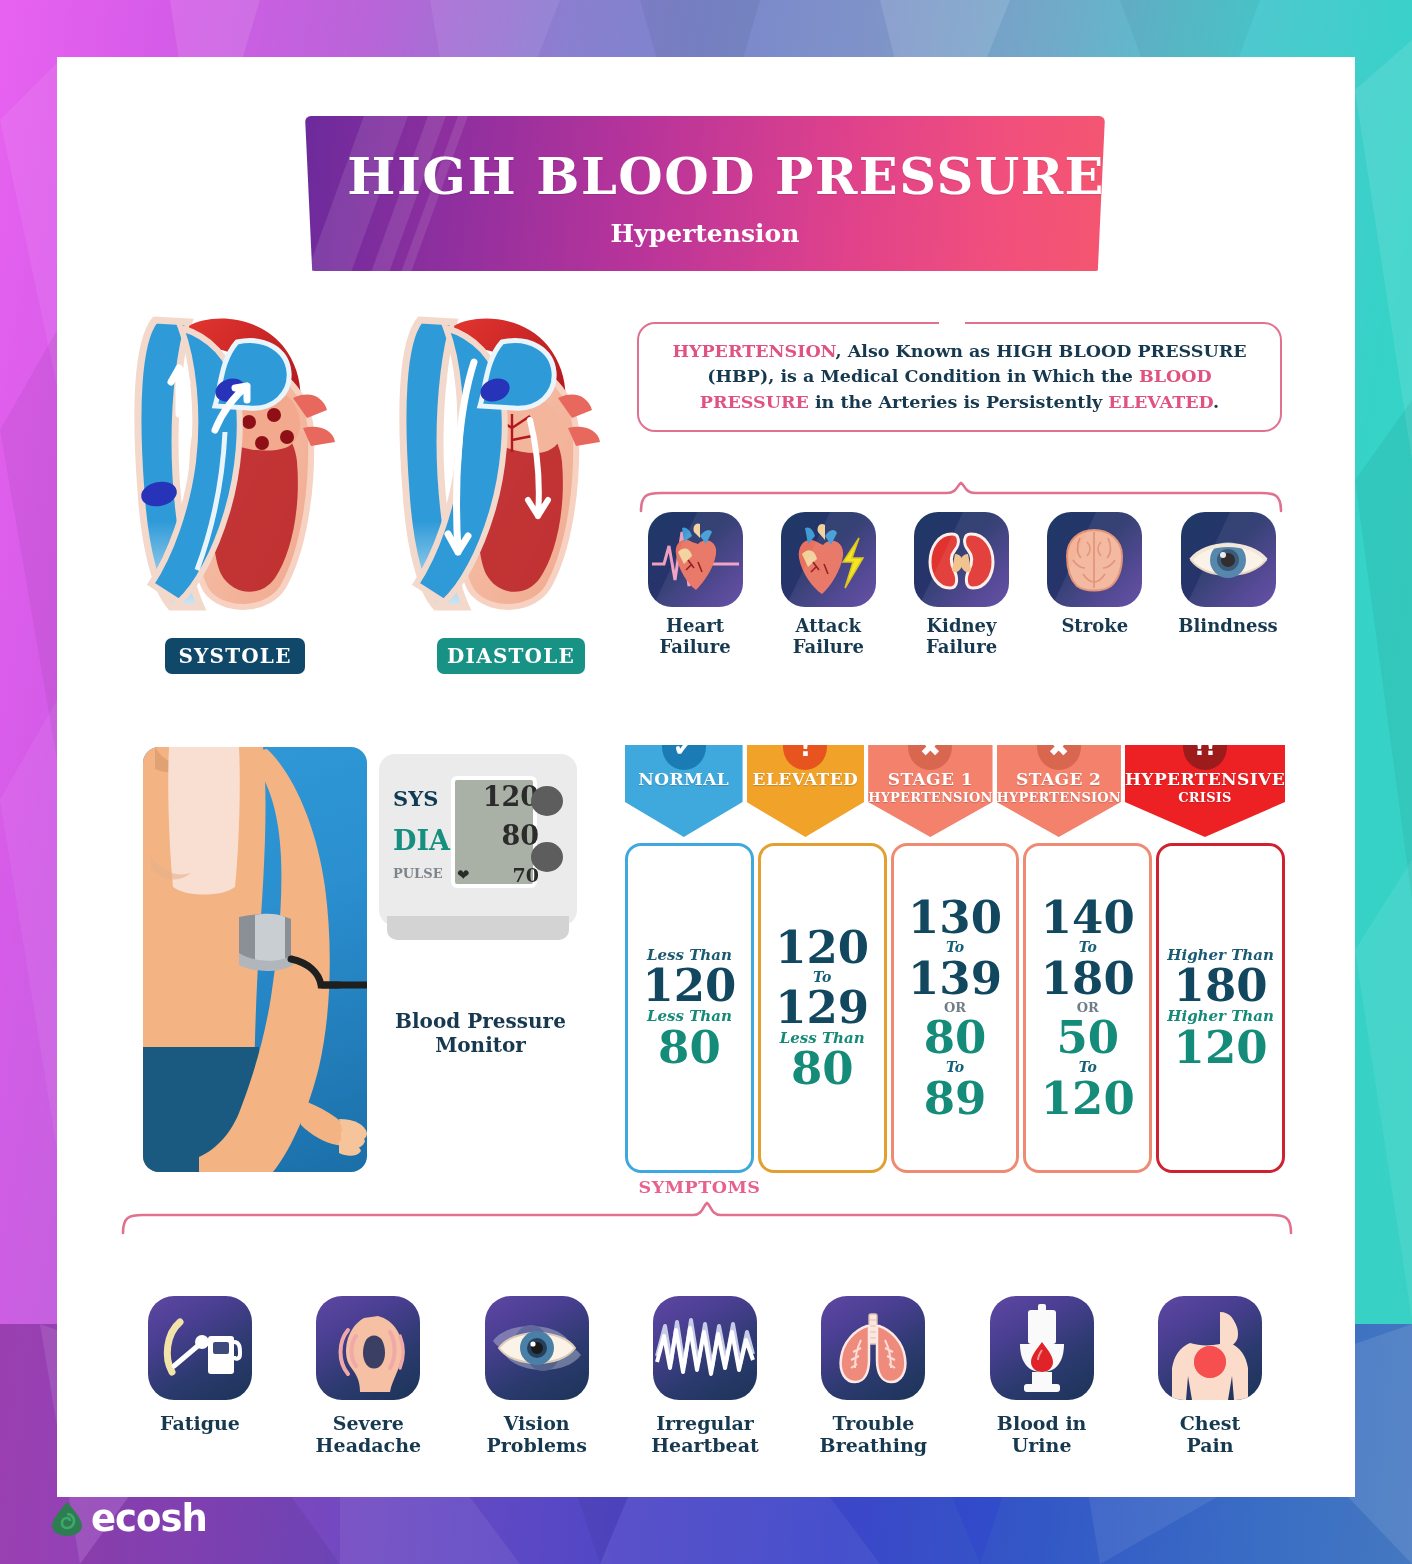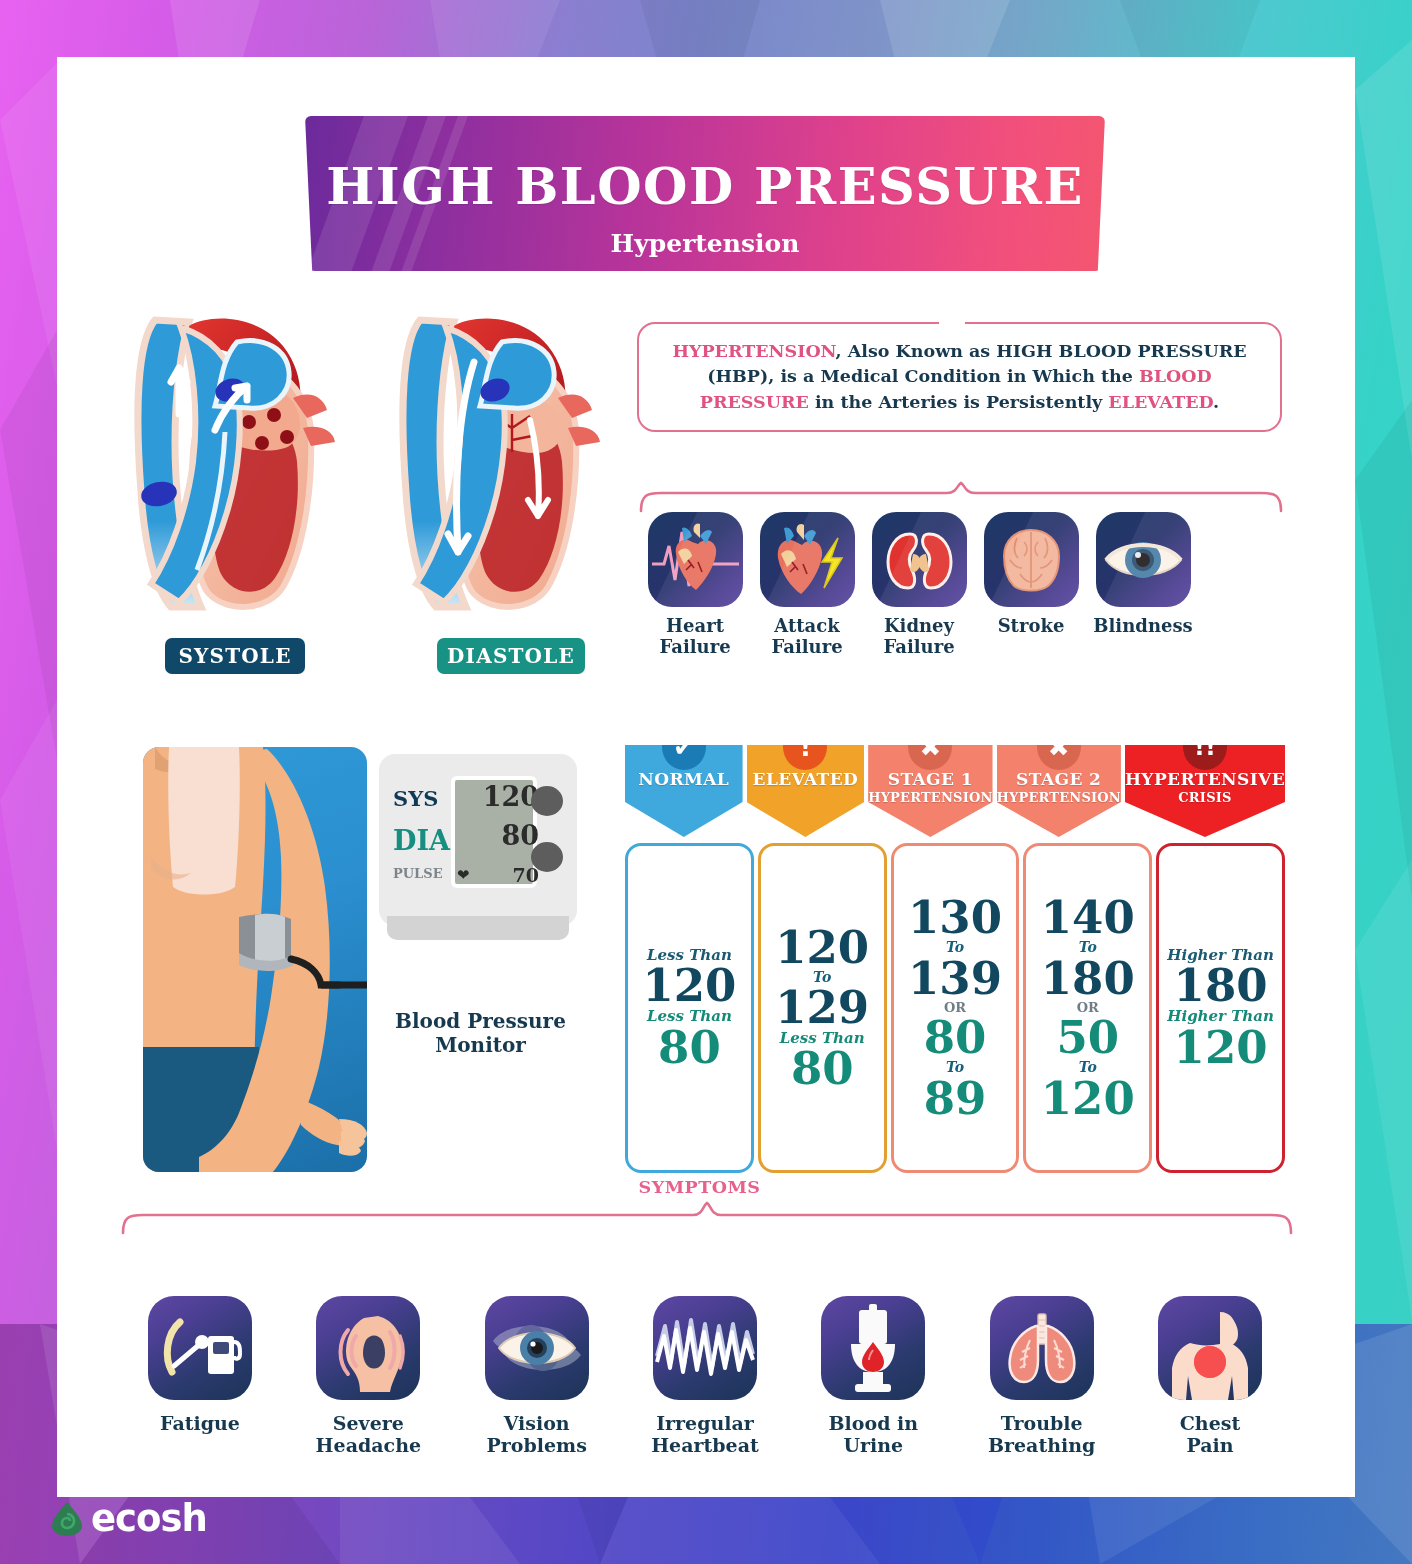--- a/index.html
+++ b/index.html
@@ -53,22 +53,22 @@
   #banner .stripe {
     position: absolute; top: -40px; height: 250px;
     background: rgba(255,255,255,0.10);
     transform: skewX(-20deg);
   }
   #banner .s1 { left: 28px; width: 44px; }
   #banner .s2 { left: 92px; width: 18px; }
   #banner .s3 { left: 122px; width: 10px; }
   #banner h1 {
     position: relative;
-    margin-top: 40px;
-    text-align: center;
+    margin-top: 30px;
+    text-align: right;
     color: #fff;
     font-size: 51px;
     letter-spacing: 1.5px;
     font-weight: bold;
     font-family: "DejaVu Serif", serif;
     text-shadow: 0 1px 1px rgba(0,0,0,.12);
   }
   #banner h2 {
     position: relative;
     text-align: center;
@@ -141,21 +141,21 @@
   }
   #damage-title { left: 580px; top: 400px; width: 645px; }
   #symptoms-title { left: 270px; top: 1120px; width: 745px; }
 
   .bracket { position: absolute; }
 
   
   #damage-row {
     position: absolute; left: 582px; top: 455px;
     width: 645px;
-    display: flex; 
+    display: flex; justify-content: space-between;
   }
   .dmg-item { width: 112px; text-align: center; }
   .icon-sq {
     width: 95px; height: 95px;
     margin: 0 auto;
     border-radius: 24px;
     background: linear-gradient(135deg, #1e3a66 0%, #27336b 45%, #4a3d8f 78%, #5b45a0 100%);
     position: relative; overflow: hidden;
   }
   .icon-sq .gloss {
@@ -700,51 +700,51 @@
           <path d="M4,66 L11,40 L17,72 L23,34 L30,76 L37,32 L44,74 L51,36 L58,78 L65,38 L72,72 L79,36 L86,74 L93,44 L100,64" fill="none" stroke="#ffffff" stroke-width="4" stroke-linejoin="round"></path>
         </svg>
       </div>
       <div class="sym-label" style="white-space:pre-line">Irregular
 Heartbeat</div>
     </div>
 
     <div class="sym-item">
       <div class="sym-sq">
         <svg viewBox="0 0 104 104" width="104" height="104">
+          <rect x="48" y="18" width="8" height="30" rx="2" fill="#fbe7de" stroke="#e0bfb0" stroke-width="1.4"></rect>
+          <path d="M48,24 L56,24 M48,30 L56,30 M48,36 L56,36 M48,42 L56,42" stroke="#e0bfb0" stroke-width="1.2"></path>
+          <path d="M46,30 C34,34 22,46 20,62 C18,76 24,86 34,86 C44,86 48,76 48,64 L48,30Z" fill="#ef8b7c" stroke="#fce9e4" stroke-width="2.5"></path>
+          <path d="M58,30 C70,34 82,46 84,62 C86,76 80,86 70,86 C60,86 56,76 56,64 L56,30Z" fill="#ef8b7c" stroke="#fce9e4" stroke-width="2.5"></path>
+          <path d="M40,44 C36,52 34,62 34,72 M40,52 L32,56 M38,60 L30,64 M36,68 L30,72" stroke="#fcdcd4" stroke-width="2" fill="none"></path>
+          <path d="M64,44 C68,52 70,62 70,72 M64,52 L72,56 M66,60 L74,64 M68,68 L74,72" stroke="#fcdcd4" stroke-width="2" fill="none"></path>
+        </svg>
+      </div>
+      <div class="sym-label" style="white-space:pre-line">Trouble
+Breathing</div>
+    </div>
+
+    <div class="sym-item">
+      <div class="sym-sq">
+        <svg viewBox="0 0 104 104" width="104" height="104">
           <rect x="38" y="14" width="28" height="34" rx="3" fill="#fafafa"></rect>
           <rect x="48" y="8" width="8" height="8" rx="2" fill="#fafafa"></rect>
           <path d="M30,48 L74,48 C74,66 66,76 52,76 C38,76 30,66 30,48Z" fill="#fafafa"></path>
           <rect x="42" y="76" width="20" height="16" fill="#fafafa"></rect>
           <rect x="34" y="88" width="36" height="8" rx="3" fill="#fafafa"></rect>
           <path d="M52,46 C58,54 63,60 63,66 C63,72 58,76 52,76 C46,76 41,72 41,66 C41,60 46,54 52,46Z" fill="#e02229"></path>
           <path d="M48,64 C48,60 50,57 52,54" fill="none" stroke="#fff" stroke-width="2" opacity="0.5"></path>
         </svg>
       </div>
       <div class="sym-label" style="white-space:pre-line">Blood in
 Urine</div>
     </div>
 
     <div class="sym-item">
       <div class="sym-sq">
         <svg viewBox="0 0 104 104" width="104" height="104">
-          <rect x="48" y="18" width="8" height="30" rx="2" fill="#fbe7de" stroke="#e0bfb0" stroke-width="1.4"></rect>
-          <path d="M48,24 L56,24 M48,30 L56,30 M48,36 L56,36 M48,42 L56,42" stroke="#e0bfb0" stroke-width="1.2"></path>
-          <path d="M46,30 C34,34 22,46 20,62 C18,76 24,86 34,86 C44,86 48,76 48,64 L48,30Z" fill="#ef8b7c" stroke="#fce9e4" stroke-width="2.5"></path>
-          <path d="M58,30 C70,34 82,46 84,62 C86,76 80,86 70,86 C60,86 56,76 56,64 L56,30Z" fill="#ef8b7c" stroke="#fce9e4" stroke-width="2.5"></path>
-          <path d="M40,44 C36,52 34,62 34,72 M40,52 L32,56 M38,60 L30,64 M36,68 L30,72" stroke="#fcdcd4" stroke-width="2" fill="none"></path>
-          <path d="M64,44 C68,52 70,62 70,72 M64,52 L72,56 M66,60 L74,64 M68,68 L74,72" stroke="#fcdcd4" stroke-width="2" fill="none"></path>
-        </svg>
-      </div>
-      <div class="sym-label" style="white-space:pre-line">Trouble
-Breathing</div>
-    </div>
-
-    <div class="sym-item">
-      <div class="sym-sq">
-        <svg viewBox="0 0 104 104" width="104" height="104">
           <path d="M62,16 C72,16 78,24 78,34 C78,40 76,44 72,47 C82,51 88,60 90,72 L90,104 L76,104 L74,80 L70,104 L34,104 L30,80 L28,104 L14,104 L14,72 C16,60 22,51 32,47 C42,50 52,50 62,48 Z" fill="#fbdccb"></path>
           <path d="M64,18 C74,20 80,28 80,38 C80,44 77,48 72,50 L62,46 Z" fill="#fbdccb"></path>
           <circle cx="52" cy="66" r="16" fill="#ef3b3b"></circle>
           <circle cx="52" cy="66" r="16" fill="#ff6464" opacity="0.5"></circle>
         </svg>
       </div>
       <div class="sym-label" style="white-space:pre-line">Chest
 Pain</div>
     </div>
   </div>

